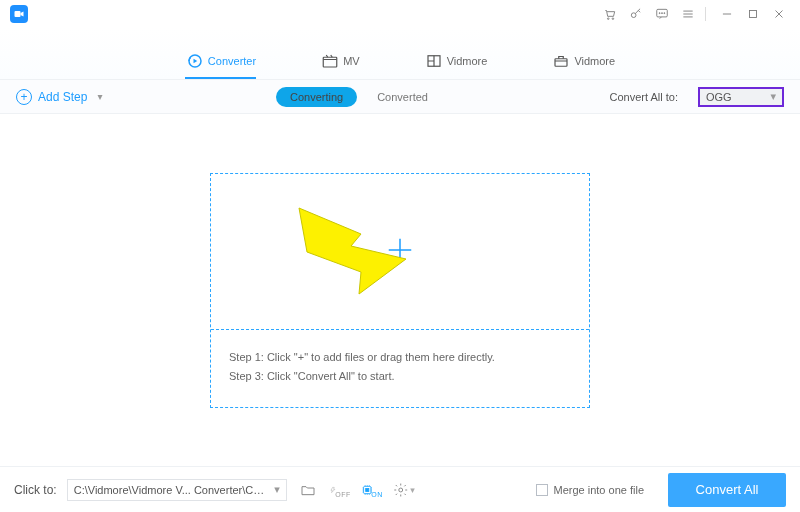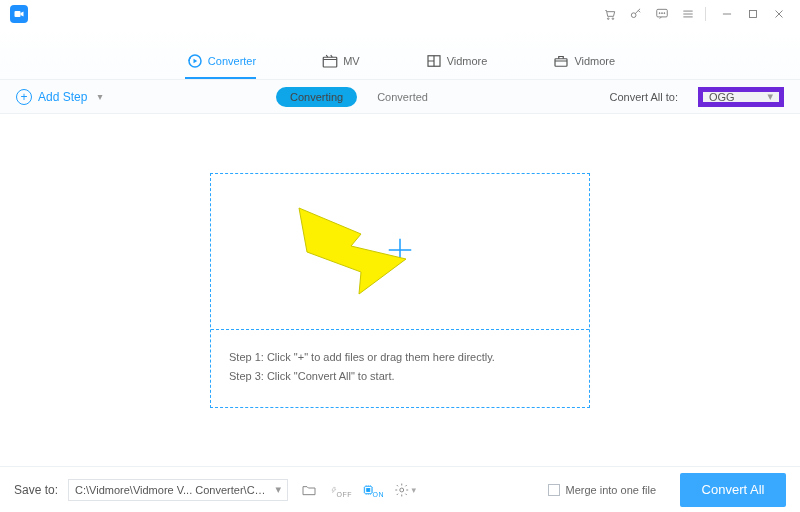--- a/index.html
+++ b/index.html
@@ -21,39 +21,39 @@
   .tab svg { width:20px; height:18px; }
 
   .subbar { height: 34px; display:flex; align-items:center; padding:0 16px; background:#fbfcfe; border-bottom:1px solid #eef1f4;}
   .add-files { display:flex; align-items:center; gap:6px; color:#1e9dff; cursor:pointer; font-size:12px;}
   .add-files .plus-circ { width:16px; height:16px; border:1.5px solid #1e9dff; border-radius:50%; display:flex; align-items:center; justify-content:center; font-size:12px; line-height:1; }
   .caret { font-size:10px; color:#999; margin-left:4px;}
   .subbar .seg { margin:0 auto; display:flex; align-items:center; gap:12px;}
   .seg .pill { background:#0ea5e9; border-radius:12px; padding:4px 14px; font-size:11px; color:#444;}
   .seg .plain { font-size:11px; color:#777; padding:4px 8px; cursor:pointer;}
   .convert-to { display:flex; align-items:center; gap:20px; font-size:11px; color:#555;}
-  .select { width:86px; height:20px; background:#f0f2f4; border:5px solid #6d28d9; display:flex; align-items:center; justify-content:space-between; padding:0 6px; font-size:11px; color:#555; cursor:pointer;}
+  .select { width:86px; height:20px; background:#f0f2f4; border:2px solid #6d28d9; display:flex; align-items:center; justify-content:space-between; padding:0 6px; font-size:11px; color:#555; cursor:pointer;}
 
   .stage { height: 352px; display:flex; align-items:center; justify-content:center; }
   .drop { width: 380px; border:1.5px dashed #2aa6ff; }
   .drop-top { height: 156px; display:flex; align-items:center; justify-content:center; position:relative; border-bottom:1.5px dashed #2aa6ff;}
   .big-plus { color:#1e9dff;}
   .big-plus svg { width:30px; height:30px; stroke:#1e9dff; }
   .arrow { position:absolute; left:78px; top:22px; pointer-events:none; }
   .drop-steps { padding: 14px 18px 18px; }
   .drop-steps p { font-size:11px; color:#666; margin:7px 0;}
 
   .footer { position:absolute; bottom:0; left:0; right:0; height:46px; display:flex; align-items:center; padding:0 14px; gap:10px; background:#fff; border-top:1px solid #eef1f4;}
   .pathbox { width:220px; height:22px; border:1px solid #e0e3e7; display:flex; align-items:center; padding:0 6px; font-size:11px; color:#555; justify-content:space-between; white-space:nowrap; overflow:hidden;}
   .ficon { width:22px; height:22px; display:flex; align-items:center; justify-content:center; cursor:pointer; color:#888;}
   .ficon svg{ width:16px; height:16px; }
   .ficon.hw { color:#18a3ff;}
   .merge { display:flex; align-items:center; gap:6px; font-size:11px; color:#666; margin-left:auto;text-align:center;}
   .chk { width:12px; height:12px; border:1px solid #b8bec6;}
-  .convert-all { width:106px; height:34px; background:#39a8ff; color:#fff; display:flex; align-items:center; justify-content:center; font-size:13px; border-radius:2px; margin-left:14px; cursor:pointer;}
+  .convert-all { width:118px; height:34px; background:#39a8ff; color:#fff; display:flex; align-items:center; justify-content:center; font-size:13px; border-radius:2px; margin-left:14px; cursor:pointer;}
   .badge-sub { font-size:7px; letter-spacing:.5px;}
 </style>
 </head>
 <body>
 
 <div class="titlebar">
   <div class="logo">
     <svg viewBox="0 0 24 24">
         <rect x="3" y="6" width="12" height="12" rx="2" fill="#fff"></rect>
         <path d="M15 10 L21 7 V17 L15 14 Z" fill="#fff"></path>
@@ -177,21 +177,21 @@
       </div>
     </div>
     <div class="drop-steps">
       <p>Step 1: Click "+" to add files or drag them here directly.</p>
       <p>Step 3: Click "Convert All" to start.</p>
     </div>
   </div>
 </div>
 
 <div class="footer">
-  <span>Save to:</span>
+  <span>Click to:</span>
   <div class="pathbox">
     <span style="overflow:hidden;text-overflow:ellipsis;">C:\Vidmore\Vidmore V... Converter\Converted</span>
     <span style="color:#999;margin-left:6px">▾</span>
   </div>
   <div class="ficon">
       <svg viewBox="0 0 24 24" fill="none" stroke="#888" stroke-width="1.5">
         <path d="M3 7h6l2 2h10v10H3z"></path>
       </svg>
     </div>
   <div class="ficon">

